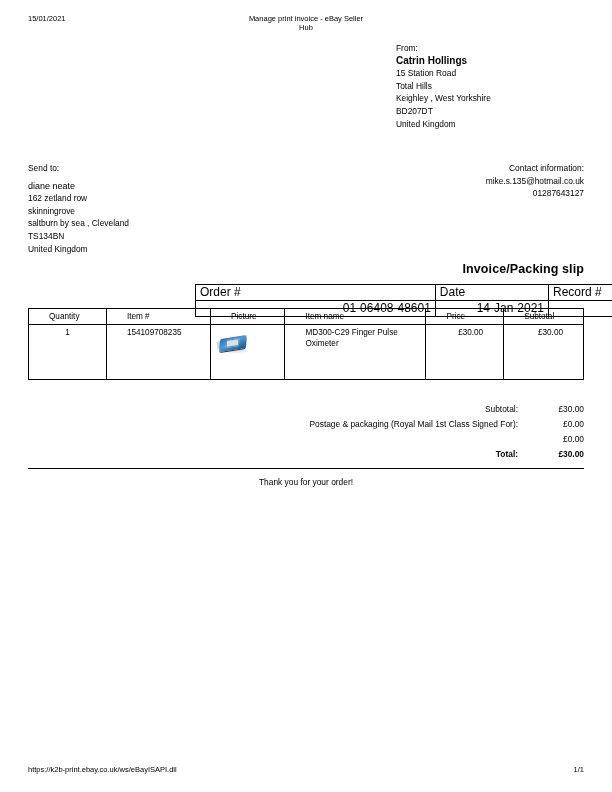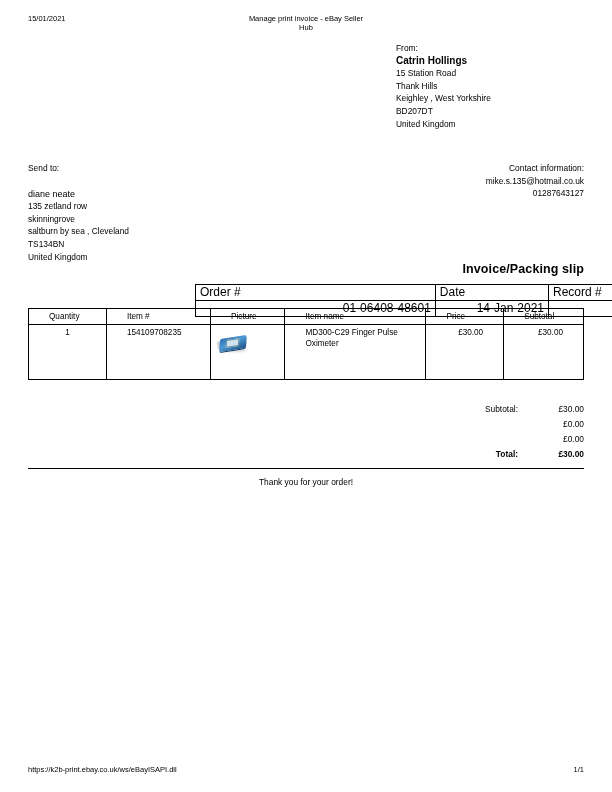--- a/index.html
+++ b/index.html
@@ -82,21 +82,21 @@
   }
 
   .send-to {
     position: absolute;
     left: 0px;
     top: 126px;
     font-size: 8.4px;
     line-height: 12.6px;
   }
   .send-to .label {
-    margin-bottom: 13px;
+    margin-bottom: 5px;
   }
   .send-to .name {
     font-weight: normal;
     font-size: 9px;
   }
 
   .contact-block {
     position: absolute;
     right: 0px;
     top: 126px;
@@ -276,30 +276,30 @@
     <div class="ph-title">Manage print invoice - eBay Seller Hub</div>
     <div class="ph-spacer"></div>
   </div>
 
   <div class="content">
 
     <div class="from-block">
       <div>From:</div>
       <div class="bold">Catrin Hollings</div>
       <div>15 Station Road</div>
-      <div>Thank Hills</div>
+      <div>Total Hills</div>
       <div>Keighley ,  West Yorkshire</div>
       <div>BD207DT</div>
       <div>United Kingdom</div>
     </div>
 
     <div class="send-to">
       <div class="label">Send to:</div>
       <div class="name">diane neate</div>
-      <div>135 zetland row</div>
+      <div>162 zetland row</div>
       <div>skinningrove</div>
       <div>saltburn by sea ,  Cleveland</div>
       <div>TS134BN</div>
       <div>United Kingdom</div>
     </div>
 
     <div class="contact-block">
       <div>Contact information:</div>
       <div>mike.s.135@hotmail.co.uk</div>
       <div>01287643127</div>
@@ -353,20 +353,21 @@
         </tr>
       </tbody>
     </table>
 
     <div class="totals">
       <div class="totals-row">
         <div class="totals-label">Subtotal:</div>
         <div class="totals-value">£30.00</div>
       </div>
       <div class="totals-row">
+        <div class="totals-label">Postage &amp; packaging (Royal Mail 1st Class Signed For):</div>
         <div class="totals-value">£0.00</div>
       </div>
       <div class="totals-row">
         <div class="totals-value">£0.00</div>
       </div>
       <div class="totals-row grand">
         <div class="totals-label">Total:</div>
         <div class="totals-value">£30.00</div>
       </div>
     </div>

